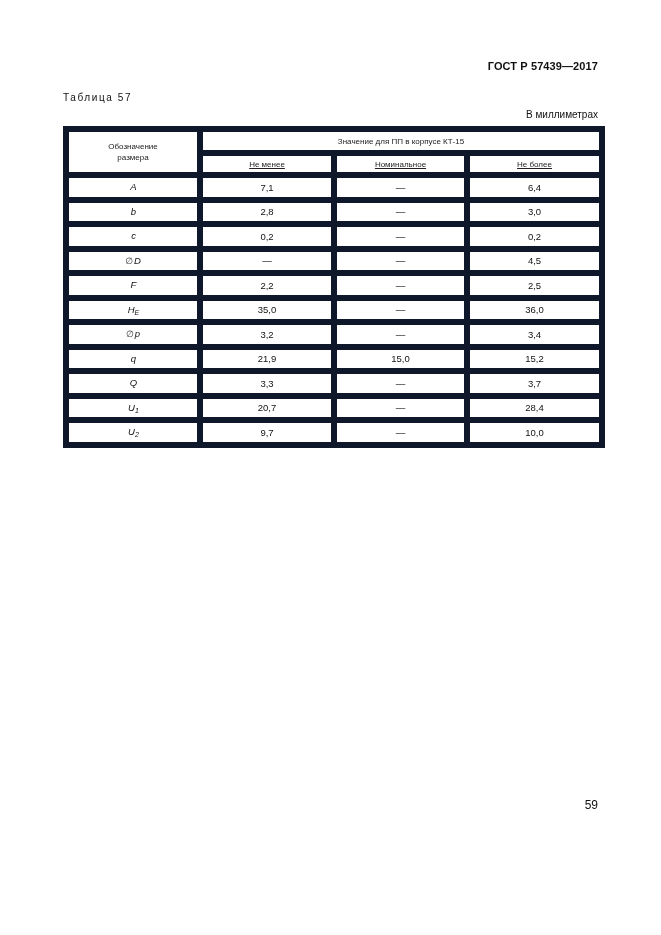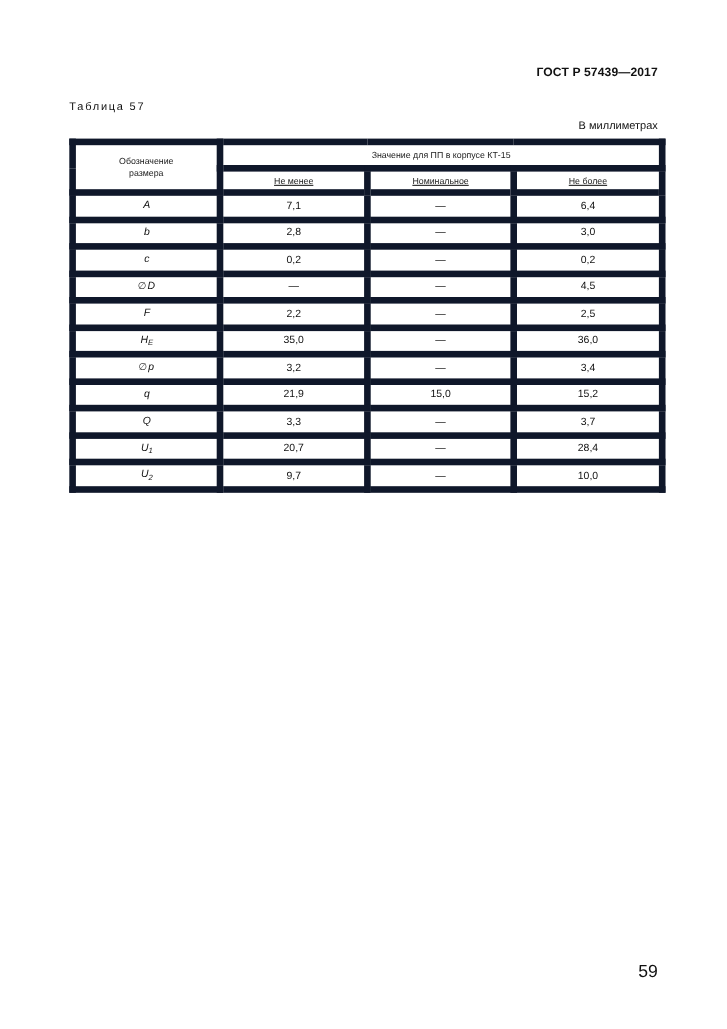--- a/index.html
+++ b/index.html
@@ -35,21 +35,21 @@
   }
   table.dims thead th { font-size: 8px; color: #222; }
   table.dims thead tr.h1 th { height: 18px; }
   table.dims thead tr.h2 th { height: 16px; border-bottom: 3px double #111; text-decoration: underline; }
   table.dims th.desig { line-height: 11px; font-size: 8px; }
   table.dims tbody td { height: 18.5px; }
   .sym { font-style: italic; }
   .sym sub { font-size: 7px; vertical-align: -2px; }
   .dia { font-style: normal; font-size: 9px; margin-right: 1px; color: #333; }
   .page-num {
-    position: absolute; right: 63px; top: 875px; font-size: 16px;
+    position: absolute; right: 63px; top: 798px; font-size: 12px;
   }
 </style>
 </head>
 <body>
 
 <div class="doc-code">ГОСТ Р 57439—2017</div>
 <div class="table-title">Таблица 57</div>
 <div class="units">В миллиметрах</div>
 
 <table class="dims">

